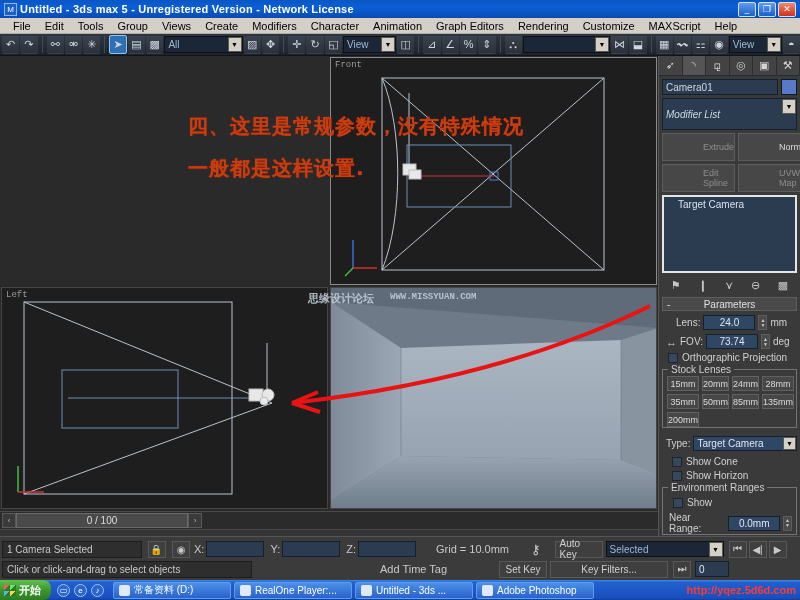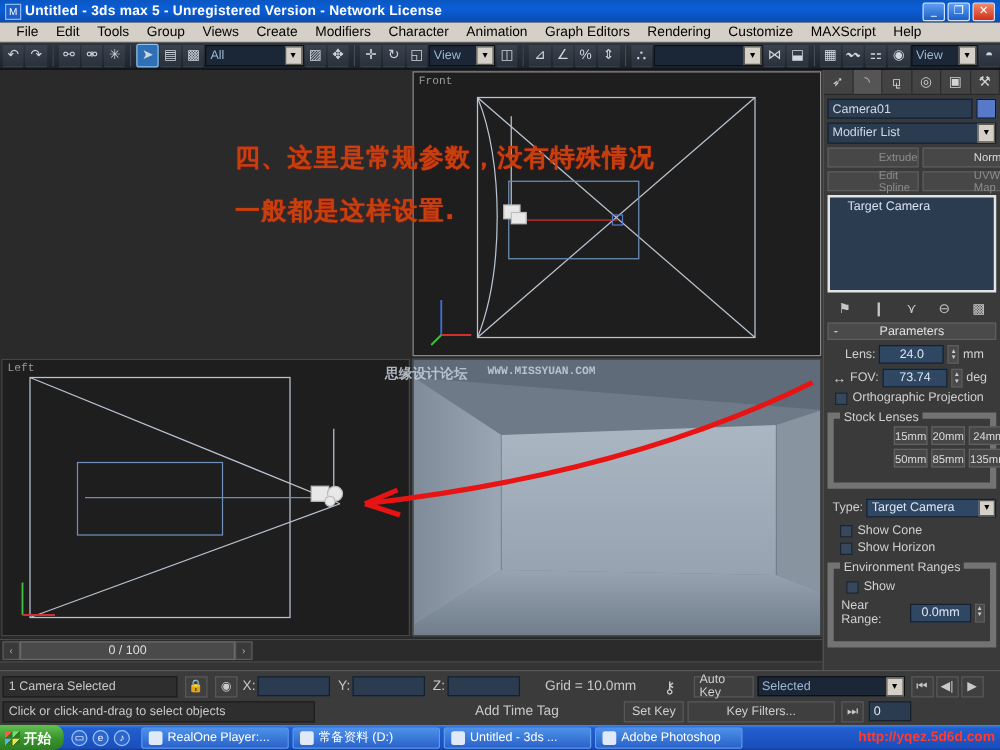--- a/index.html
+++ b/index.html
@@ -103,49 +103,49 @@
   .cmdpanel{ position:absolute; left:658px; top:56px; width:142px; height:480px;
     background:#3a3a3a; border-left:1px solid #555; }
   .cp-tabs{ display:flex; height:20px; background:#434343; border-bottom:1px solid #2a2a2a; }
   .cp-tab{ flex:1; display:flex;align-items:center;justify-content:center;
     color:#d5d5d5; font-size:11px; border-right:1px solid #2d2d2d; }
   .cp-tab.active{ background:#555; }
   .name-row{ display:flex; align-items:center; margin:3px 3px 0 3px; gap:3px; }
   .name-field{ flex:1; height:16px; background:#2b3b50; border:1px solid #15202e;
     color:#cfd9e6; font-size:10px; padding:0 3px; display:flex; align-items:center; }
   .color-swatch{ width:16px;height:16px;background:#5878c8;border:1px solid #101820; }
-  .modlist{ margin:3px; height:17px; background:#2b3b50; border:1px solid #15202e;
-    color:#cfd9e6; font-size:10px; display:flex;align-items:center;padding:0 3px; position:relative;}
+  .modlist{ margin:3px; height:32px; background:#2b3b50; border:1px solid #15202e;
+    color:#cfd9e6; font-size:10px; display:flex;align-items:center;padding:0 3px; position:relative;font-style:italic;}
   .modlist .arrow{ position:absolute;right:0;top:0;width:14px;height:15px;background:#d4d0c8;
     border:1px solid #5d5a52;display:flex;align-items:center;justify-content:center;color:#000;font-size:7px;}
   .mod-btns{ display:grid; grid-template-columns:1fr 1fr; gap:3px; margin:3px; }
-  .mod-btn{ height:16px; background:#474747; border:1px solid #5d5d5d;
+  .mod-btn{ height:28px; background:#474747; border:1px solid #5d5d5d;
     color:#8d8d8d; font-size:9px; display:flex;align-items:center;justify-content:center;padding-left:40px; }
   .mod-btn.enabled{ color:#dcdcdc; }
   .stack{ margin:3px; height:78px; background:#2b3b50; border:2px solid #e4e4e4; }
   .stack-item{ color:#d8e2ee; font-size:10px; padding:2px 0 0 14px; }
   .stack-tools{ display:flex; align-items:center; justify-content:space-around;
     height:18px; margin:2px 3px; color:#c6c6c6; font-size:11px; }
   .rollout{ margin:3px; }
   .rollout-hdr{ height:14px; background:#4a4a4a; border:1px solid #5e5e5e;
     color:#e0e0e0; font-size:10px; display:flex; align-items:center; justify-content:center; position:relative; }
   .rollout-hdr .minus{ position:absolute; left:4px; }
   .param-row{ display:flex; align-items:center; gap:3px; margin-top:4px; }
   .param-label{ color:#d0d0d0; font-size:10px; }
   .spin-field{ width:52px;height:15px; background:#2f4763; border:1px solid #15202e;
     color:#dbe6f2; font-size:10px; display:flex;align-items:center;justify-content:center; }
   .spinner{ width:9px;height:15px; background:#4a4a4a;border:1px solid #5d5d5d;
     display:flex;flex-direction:column;align-items:center;justify-content:center;
     color:#ccc;font-size:5px;line-height:5px;}
   .chk-row{ display:flex; align-items:center; gap:4px; margin-top:3px; }
   .chk{ width:10px;height:10px;background:#38485c;border:1px solid #1b2430; }
-  .group{ border:5px solid #737373; margin-top:6px; padding:6px 4px 12px 4px; position:relative; }
+  .group{ border:1px solid #737373; margin-top:6px; padding:6px 4px 0 4px; position:relative; }
   .group-title{ position:absolute; top:-6px; left:5px; background:#3a3a3a;
     padding:0 3px; color:#cfcfcf; font-size:10px; }
-  .lens-grid{ display:grid; grid-template-columns:repeat(5,1fr); gap:3px;margin-left:44px; }
+  .lens-grid{ display:grid; grid-template-columns:repeat(4,1fr); gap:3px; }
   .lens-btn{ height:15px; background:#474747; border:1px solid #616161;
     color:#dcdcdc; font-size:9px; display:flex;align-items:center;justify-content:center; }
   .type-combo{ flex:1; height:15px; background:#2f4763; border:1px solid #15202e;
     color:#dbe6f2; font-size:10px; display:flex;align-items:center;padding:0 3px;position:relative;}
   .type-combo .arrow{ position:absolute;right:0;top:0;width:13px;height:13px;background:#d4d0c8;
     border:1px solid #5d5a52;display:flex;align-items:center;justify-content:center;color:#000;font-size:7px;}
 
   
   .annot{ position:absolute; color:#c2410c; font-size:20px; font-weight:bold;
     font-family:"DejaVu Sans", sans-serif; white-space:nowrap; letter-spacing:1px;
@@ -516,25 +516,25 @@
       <span class="flag"></span>
       <span>开始</span>
     </div>
     <div class="qlaunch">
       <span class="qicon">▭</span>
       <span class="qicon">e</span>
       <span class="qicon">♪</span>
     </div>
     <div class="task">
       <span class="ti"></span>
-      <span>RealOne Player:...</span>
+      <span>常备资料 (D:)</span>
     </div>
     <div class="task">
       <span class="ti"></span>
-      <span>常备资料 (D:)</span>
+      <span>RealOne Player:...</span>
     </div>
     <div class="task">
       <span class="ti"></span>
       <span>Untitled - 3ds ...</span>
     </div>
     <div class="task">
       <span class="ti"></span>
       <span>Adobe Photoshop</span>
     </div>
     <div class="tray">

